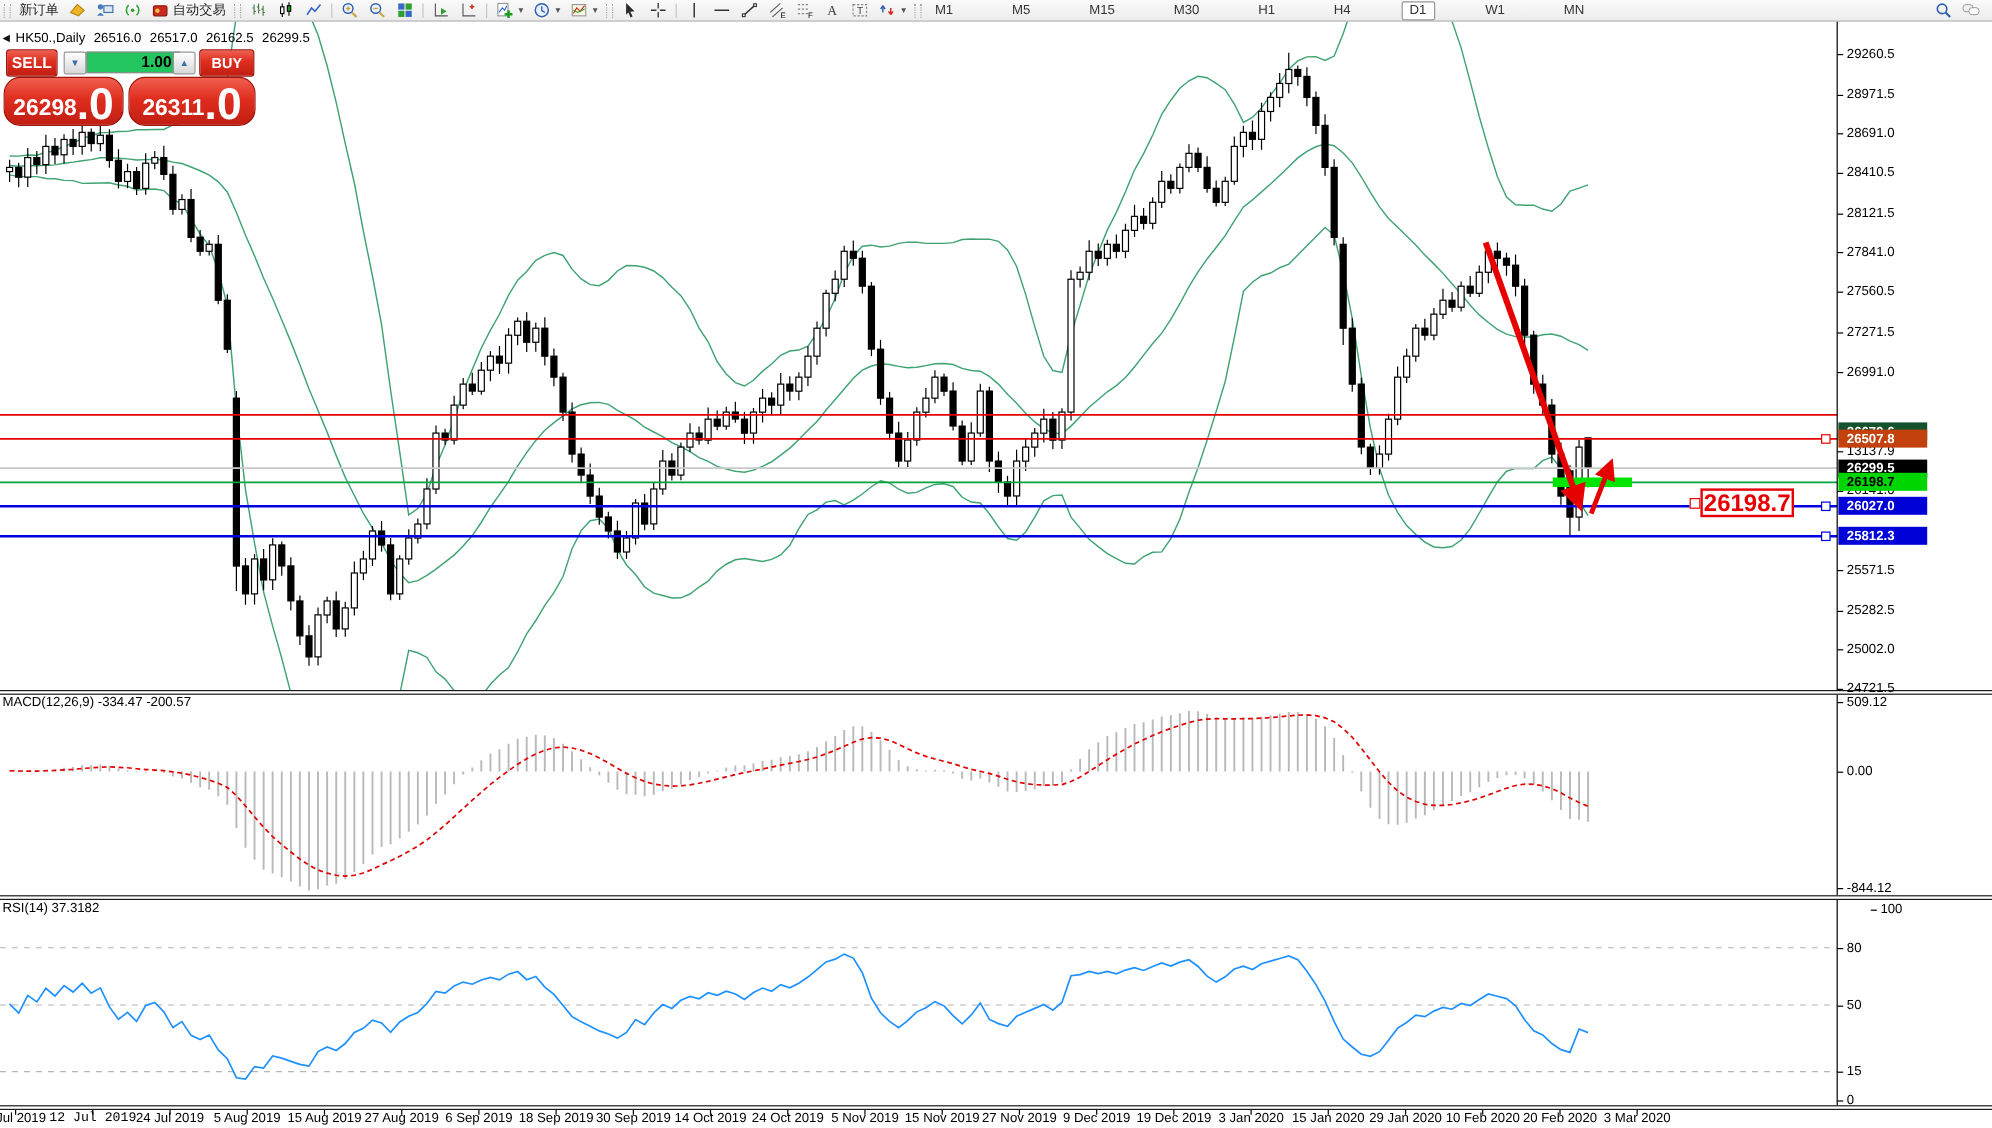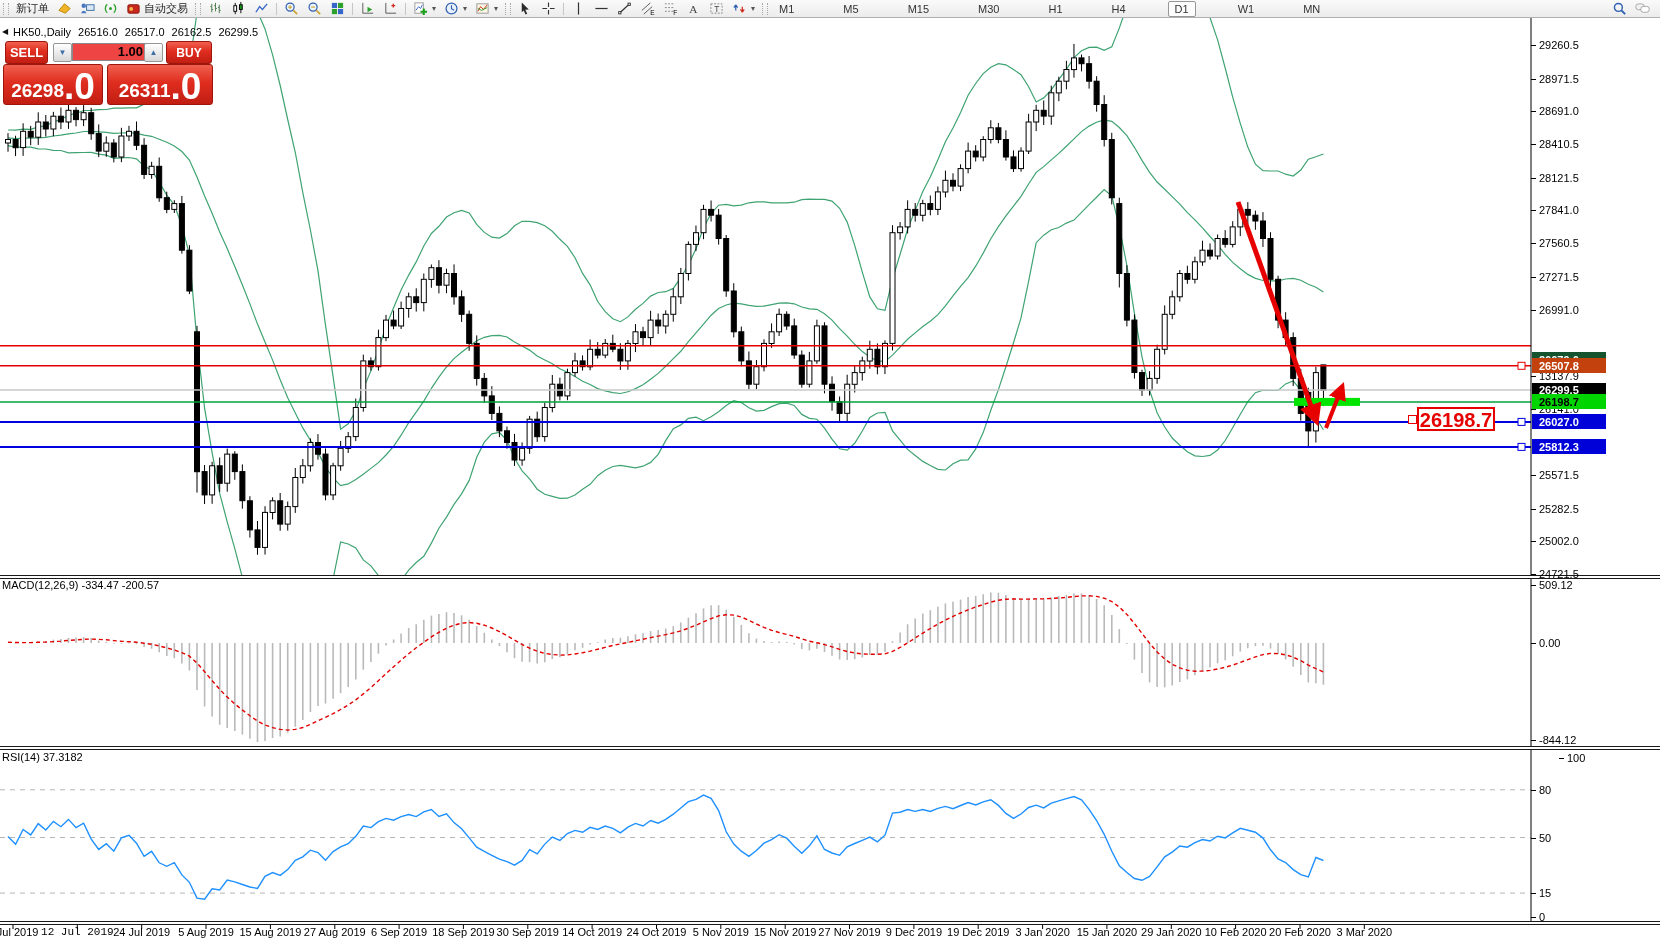--- a/index.html
+++ b/index.html
@@ -32,23 +32,23 @@
   #oneclick{position:absolute;left:3px;top:23px;width:210px;height:86px;z-index:20;}
   .redgrad{background:linear-gradient(#f0604f,#df2d1f 45%,#c11e12);border:1px solid #9d150c;border-radius:3px;color:#fff;}
   #sell-btn{position:absolute;left:2px;top:0;width:41px;height:21px;font-size:13px;font-weight:700;
     display:flex;align-items:center;justify-content:center;}
   #buy-btn{position:absolute;left:163px;top:0;width:44px;height:21px;font-size:12px;font-weight:700;
     display:flex;align-items:center;justify-content:center;}
   .spin{position:absolute;top:2px;width:17px;height:17px;background:linear-gradient(#fff,#d8d8d8);
     border:1px solid #969696;border-radius:2px;color:#3a6ea5;font-size:8px;
     display:flex;align-items:center;justify-content:center;}
   #spin-dn{left:50px;} #spin-up{left:141px;}
-  #vol-field{position:absolute;left:69px;top:2px;width:70px;height:16px;background:#ef4444;border:1px solid #8a8a8a;
+  #vol-field{position:absolute;left:69px;top:2px;width:70px;height:16px;background:#22c55e;border:1px solid #8a8a8a;
     font-size:13px;font-weight:600;color:#000;text-align:right;padding-right:6px;line-height:16px;}
-  .pricebox{position:absolute;top:23px;height:41px;display:flex;align-items:flex-end;justify-content:center;padding-bottom:2px;box-sizing:border-box;}
+  .pricebox{position:absolute;top:23px;height:41px;display:flex;align-items:flex-end;justify-content:center;padding-bottom:2px;box-sizing:border-box;border-radius:14px;}
   #bid-box{left:0;width:100px;} #ask-box{left:104px;width:106px;}
   .pb-main{font-size:19px;font-weight:700;line-height:1.1;}
   .pb-frac{font-size:37px;font-weight:700;line-height:0.82;}
 
   
   .divider{position:absolute;left:0;width:1660px;height:4px;background:#fff;
     border-top:1px solid #1a1a1a;border-bottom:1px solid #1a1a1a;box-sizing:border-box;z-index:8;}
   .ind-label{position:absolute;left:2px;font-size:11px;color:#000;z-index:9;white-space:nowrap;}
 
   .ptick{position:absolute;left:1539px;font-size:11px;color:#000;height:12px;line-height:12px;z-index:9;}

